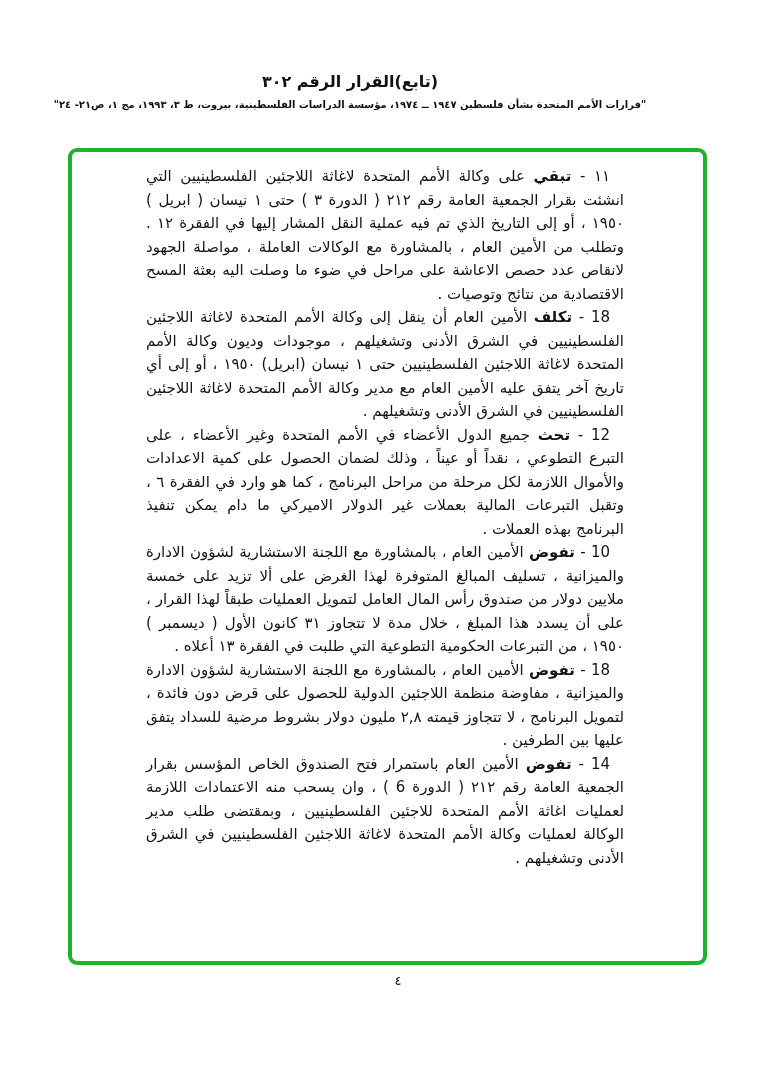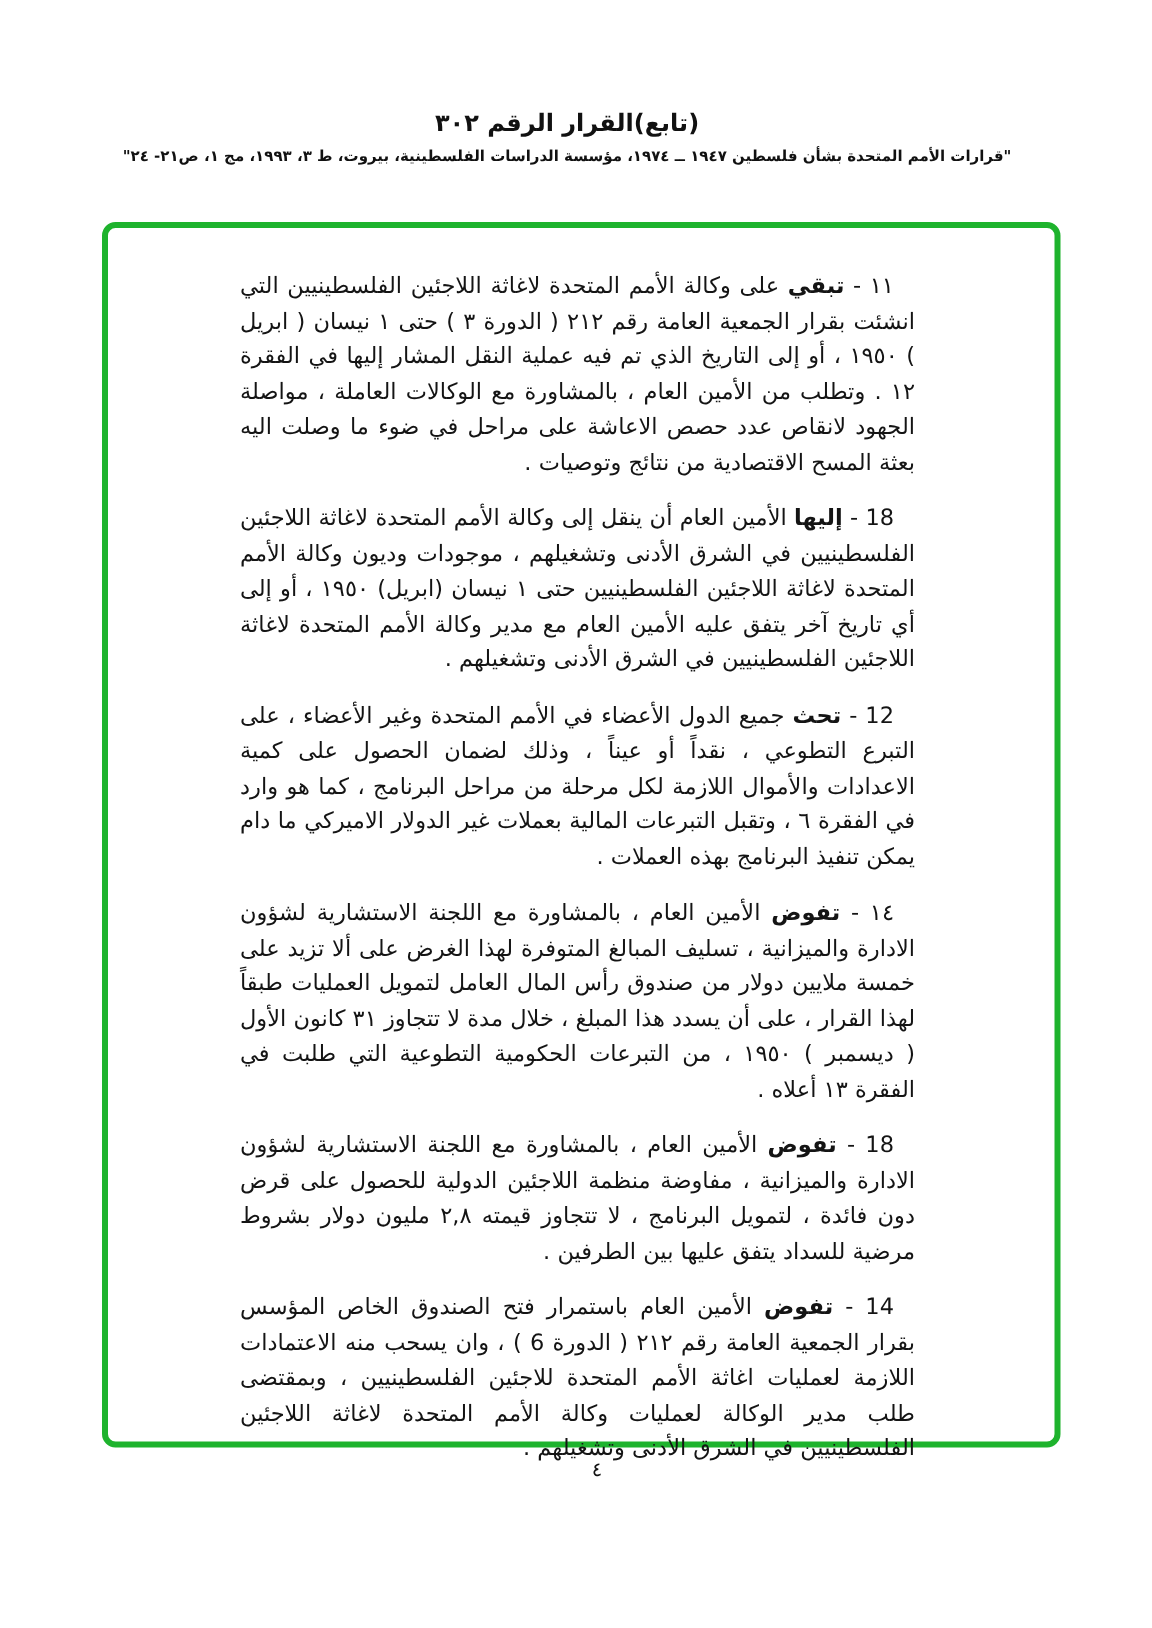--- a/index.html
+++ b/index.html
@@ -15,21 +15,20 @@
     color: #111111;
     overflow: hidden;
   }
   .header {
     position: absolute;
     top: 72px;
     left: 0;
     width: 700px;
     text-align: center;
     direction: rtl;
-    padding-left: 28px;
   }
   .doc-title {
     font-size: 16px;
     font-weight: bold;
     letter-spacing: 0.5px;
     color: #111111;
   }
   .doc-citation {
     margin-top: 8px;
     font-size: 10px;
@@ -53,21 +52,21 @@
     top: 13px;
     right: 79px;
     left: 74px;
     direction: rtl;
     text-align: justify;
     font-size: 15px;
     line-height: 23.5px;
     color: #141414;
   }
   .text-block p {
-    margin: 14px;
+    margin: 0;
     padding: 0;
     text-indent: 14px;
   }
   .para-lead {
     font-weight: bold;
   }
   .page-number {
     position: absolute;
     top: 973px;
     left: 0;
@@ -89,28 +88,28 @@
 </div>
 
 <div class="green-box">
   <div class="text-block">
 
     <p><span>١١ -</span>
       <span class="para-lead">تبقي</span>
       <span>على وكالة الأمم المتحدة لاغاثة اللاجئين الفلسطينيين التي انشئت بقرار الجمعية العامة رقم ٢١٢ ( الدورة ٣ ) حتى ١ نيسان ( ابريل ) ١٩٥٠ ، أو إلى التاريخ الذي تم فيه عملية النقل المشار إليها في الفقرة ١٢ . وتطلب من الأمين العام ، بالمشاورة مع الوكالات العاملة ، مواصلة الجهود لانقاص عدد حصص الاعاشة على مراحل في ضوء ما وصلت اليه بعثة المسح الاقتصادية من نتائج وتوصيات .</span></p>
 
     <p><span>18 -</span>
-      <span class="para-lead">إليها</span>
+      <span class="para-lead">تكلف</span>
       <span>الأمين العام أن ينقل إلى وكالة الأمم المتحدة لاغاثة اللاجئين الفلسطينيين في الشرق الأدنى وتشغيلهم ، موجودات وديون وكالة الأمم المتحدة لاغاثة اللاجئين الفلسطينيين حتى ١ نيسان (ابريل) ١٩٥٠ ، أو إلى أي تاريخ آخر يتفق عليه الأمين العام مع مدير وكالة الأمم المتحدة لاغاثة اللاجئين الفلسطينيين في الشرق الأدنى وتشغيلهم .</span></p>
 
     <p><span>12 -</span>
       <span class="para-lead">تحث</span>
       <span>جميع الدول الأعضاء في الأمم المتحدة وغير الأعضاء ، على التبرع التطوعي ، نقداً أو عيناً ، وذلك لضمان الحصول على كمية الاعدادات والأموال اللازمة لكل مرحلة من مراحل البرنامج ، كما هو وارد في الفقرة ٦ ، وتقبل التبرعات المالية بعملات غير الدولار الاميركي ما دام يمكن تنفيذ البرنامج بهذه العملات .</span></p>
 
-    <p><span>١٤ -</span>
+    <p><span>10 -</span>
       <span class="para-lead">تفوض</span>
       <span>الأمين العام ، بالمشاورة مع اللجنة الاستشارية لشؤون الادارة والميزانية ، تسليف المبالغ المتوفرة لهذا الغرض على ألا تزيد على خمسة ملايين دولار من صندوق رأس المال العامل لتمويل العمليات طبقاً لهذا القرار ، على أن يسدد هذا المبلغ ، خلال مدة لا تتجاوز ٣١ كانون الأول ( ديسمبر ) ١٩٥٠ ، من التبرعات الحكومية التطوعية التي طلبت في الفقرة ١٣ أعلاه .</span></p>
 
     <p><span>18 -</span>
       <span class="para-lead">تفوض</span>
       <span>الأمين العام ، بالمشاورة مع اللجنة الاستشارية لشؤون الادارة والميزانية ، مفاوضة منظمة اللاجئين الدولية للحصول على قرض دون فائدة ، لتمويل البرنامج ، لا تتجاوز قيمته ٢,٨ مليون دولار بشروط مرضية للسداد يتفق عليها بين الطرفين .</span></p>
 
     <p><span>14 -</span>
       <span class="para-lead">تفوض</span>
       <span>الأمين العام باستمرار فتح الصندوق الخاص المؤسس بقرار الجمعية العامة رقم ٢١٢ ( الدورة 6 ) ، وان يسحب منه الاعتمادات اللازمة لعمليات اغاثة الأمم المتحدة للاجئين الفلسطينيين ، وبمقتضى طلب مدير الوكالة لعمليات وكالة الأمم المتحدة لاغاثة اللاجئين الفلسطينيين في الشرق الأدنى وتشغيلهم .</span></p>

